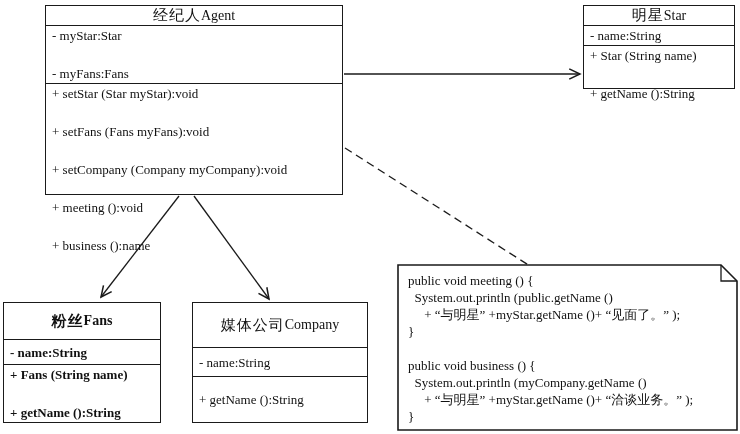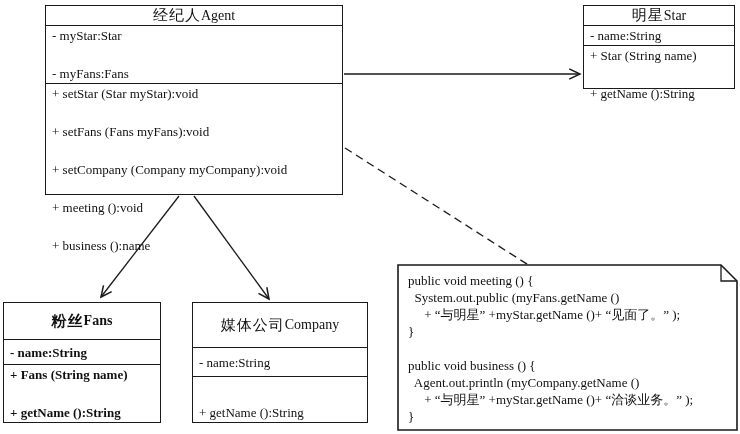--- a/index.html
+++ b/index.html
@@ -42,21 +42,21 @@
   .cls .title .en { font-size: 14px; }
   .comp {
     box-sizing: border-box;
     border-top: 1.6px solid #1a1a1a;
     display: flex;
     flex-direction: column;
     justify-content: center;
     padding: 1px 4px 1px 6px;
     gap: 21px;
   }
-  .comp.fill { flex: 1 1 auto; justify-content: flex-end; }
+  .comp.fill { flex: 1 1 auto; }
   .member {
     font-size: 13px;
     line-height: 17px;
     white-space: pre;
   }
   .note-text {
     position: absolute;
     left: 398px; top: 265px;
     width: 339px; height: 204px;
     box-sizing: border-box;
@@ -147,23 +147,23 @@
     <div class="comp" style="height:29px;">
       <div class="member">- name:String</div>
     </div>
     <div class="comp fill">
       <div class="member">+ getName ():String</div>
     </div>
   </div>
 
   <div class="note-text">
     <div class="note-line">public void meeting () {</div>
-    <div class="note-line">  System.out.public (myFans.getName ()</div>
+    <div class="note-line">  System.out.println (public.getName ()</div>
     <div class="note-line">     + “与明星” +myStar.getName ()+ “见面了。” );</div>
     <div class="note-line">}</div>
     <div class="note-line"></div>
     <div class="note-line">public void business () {</div>
-    <div class="note-line">  Agent.out.println (myCompany.getName ()</div>
+    <div class="note-line">  System.out.println (myCompany.getName ()</div>
     <div class="note-line">     + “与明星” +myStar.getName ()+ “洽谈业务。” );</div>
     <div class="note-line">}</div>
   </div>
 
 </div>
 
 </body></html>

